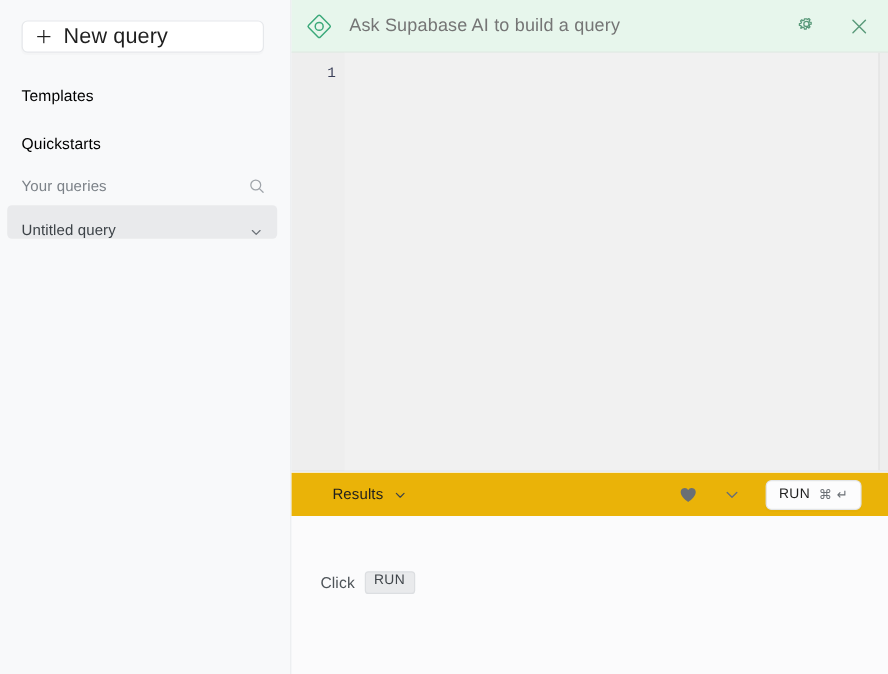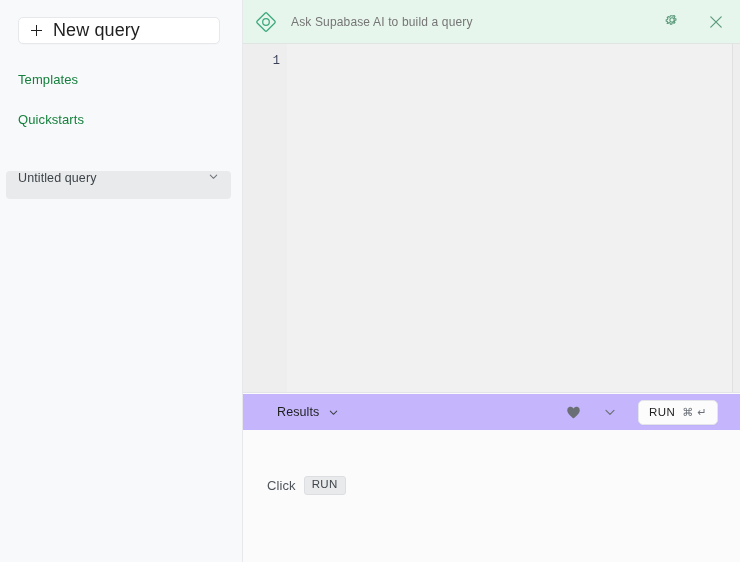--- a/index.html
+++ b/index.html
@@ -33,40 +33,40 @@
   .plus-icon { width:11px; height:11px; position:relative; flex:0 0 11px; }
   .plus-icon:before, .plus-icon:after {
     content:""; position:absolute; background:#1f1f1f;
   }
   .plus-icon:before { left:0; top:5px; width:11px; height:1.4px; }
   .plus-icon:after  { top:0; left:5px; height:11px; width:1.4px; }
   .new-query-label { font-size:18px; color:#1f1f1f; letter-spacing:.1px; }
 
   .nav-link {
     position:absolute; left:18px;
-    font-size:13px; color:#15803d; cursor:pointer;
+    font-size:13px; color:#000000; cursor:pointer;
     letter-spacing:.1px;
   }
   #nav-templates  { top:72px; }
   #nav-quickstarts{ top:100px;margin-top:12px; }
 
   .section-head {
     position:absolute; left:18px; top:146px;
     width:203px; height:17px;
     display:flex; align-items:center; justify-content:space-between;
   }
   .section-head-label { font-size:12.5px; color:#7c8288; letter-spacing:.1px; }
   .search-icon { width:14px; height:14px; opacity:.85; cursor:pointer; }
 
   .query-row {
     position:absolute; left:6px; top:171px;
     width:225px; height:28px;
     background:#e9eaec;
     border-radius:4px;
-    display:flex; align-items:flex-start; justify-content:space-between;
+    display:flex; align-items:flex-end; justify-content:space-between;
     padding:0 12px;
     cursor:pointer;
   }
   .query-row-label { font-size:12.5px; color:#3d4348; letter-spacing:.1px; }
   .chev { width:11px; height:11px; }
 
   
   #main { flex:1 1 auto; height:562px; position:relative; background:#fbfbfc; }
 
   
@@ -74,21 +74,21 @@
     height:44px; width:100%;
     background:#e7f6ec;
     border-bottom:1px solid #dfe6e1;
     display:flex; align-items:center;
     padding:0 14px 0 10px;
     gap:12px;
   }
   .ai-diamond { width:26px; height:26px; flex:0 0 26px; }
   .ai-placeholder {
     flex:1 1 auto;
-    font-size:12px;
+    font-size:15px;
     color:#0f172a;
     letter-spacing:.15px;
     background:transparent; border:none; outline:none;
     font-family:"Liberation Sans", sans-serif;
   }
   .ai-btn { width:20px; height:20px; flex:0 0 20px; cursor:pointer; opacity:.9; }
   .ai-btn.close { margin-left:12px; }
 
   
   #editor {
@@ -110,21 +110,21 @@
     background:#f1f1f1;
   }
   #minimap-rule {
     position:absolute; top:0; right:7px; width:1px; height:100%;
     background:#e0e0e0;
   }
 
   
   #toolbar {
     position:absolute; top:394px; left:0; right:0; height:36px;
-    background:#c4b5fd;
+    background:#eab308;
     display:flex; align-items:center;
     padding:0 22px 0 34px;
   }
   .results-group { display:flex; align-items:center; gap:9px; cursor:pointer; }
   .results-label { font-size:12.5px; color:#1f1f1f; letter-spacing:.1px; }
   .toolbar-spacer { flex:1 1 auto; }
   .heart-icon { width:15px; height:15px; cursor:pointer; margin-right:22px; }
   .chev-btn { width:14px; height:14px; cursor:pointer; margin-right:21px; }
   .run-btn {
     height:25px;
@@ -172,20 +172,27 @@
     </div>
 
     <div class="nav-link" id="nav-templates">
       <span>Templates</span>
     </div>
 
     <div class="nav-link" id="nav-quickstarts">
       <span>Quickstarts</span>
     </div>
 
+    <div class="section-head">
+      <span class="section-head-label">Your queries</span>
+      <svg class="search-icon" viewBox="0 0 16 16" fill="none">
+        <circle cx="7" cy="7" r="4.7" stroke="#90969c" stroke-width="1.2"></circle>
+        <path d="M10.5 10.5 L14 14" stroke="#90969c" stroke-width="1.2" stroke-linecap="round"></path>
+      </svg>
+    </div>
 
     <div class="query-row">
       <span class="query-row-label">Untitled query</span>
       <svg class="chev" viewBox="0 0 12 12" fill="none">
         <path d="M2.5 4.5 L6 8 L9.5 4.5" stroke="#6d7379" stroke-width="1.1" stroke-linecap="round" stroke-linejoin="round"></path>
       </svg>
     </div>
 
   </aside>
 

